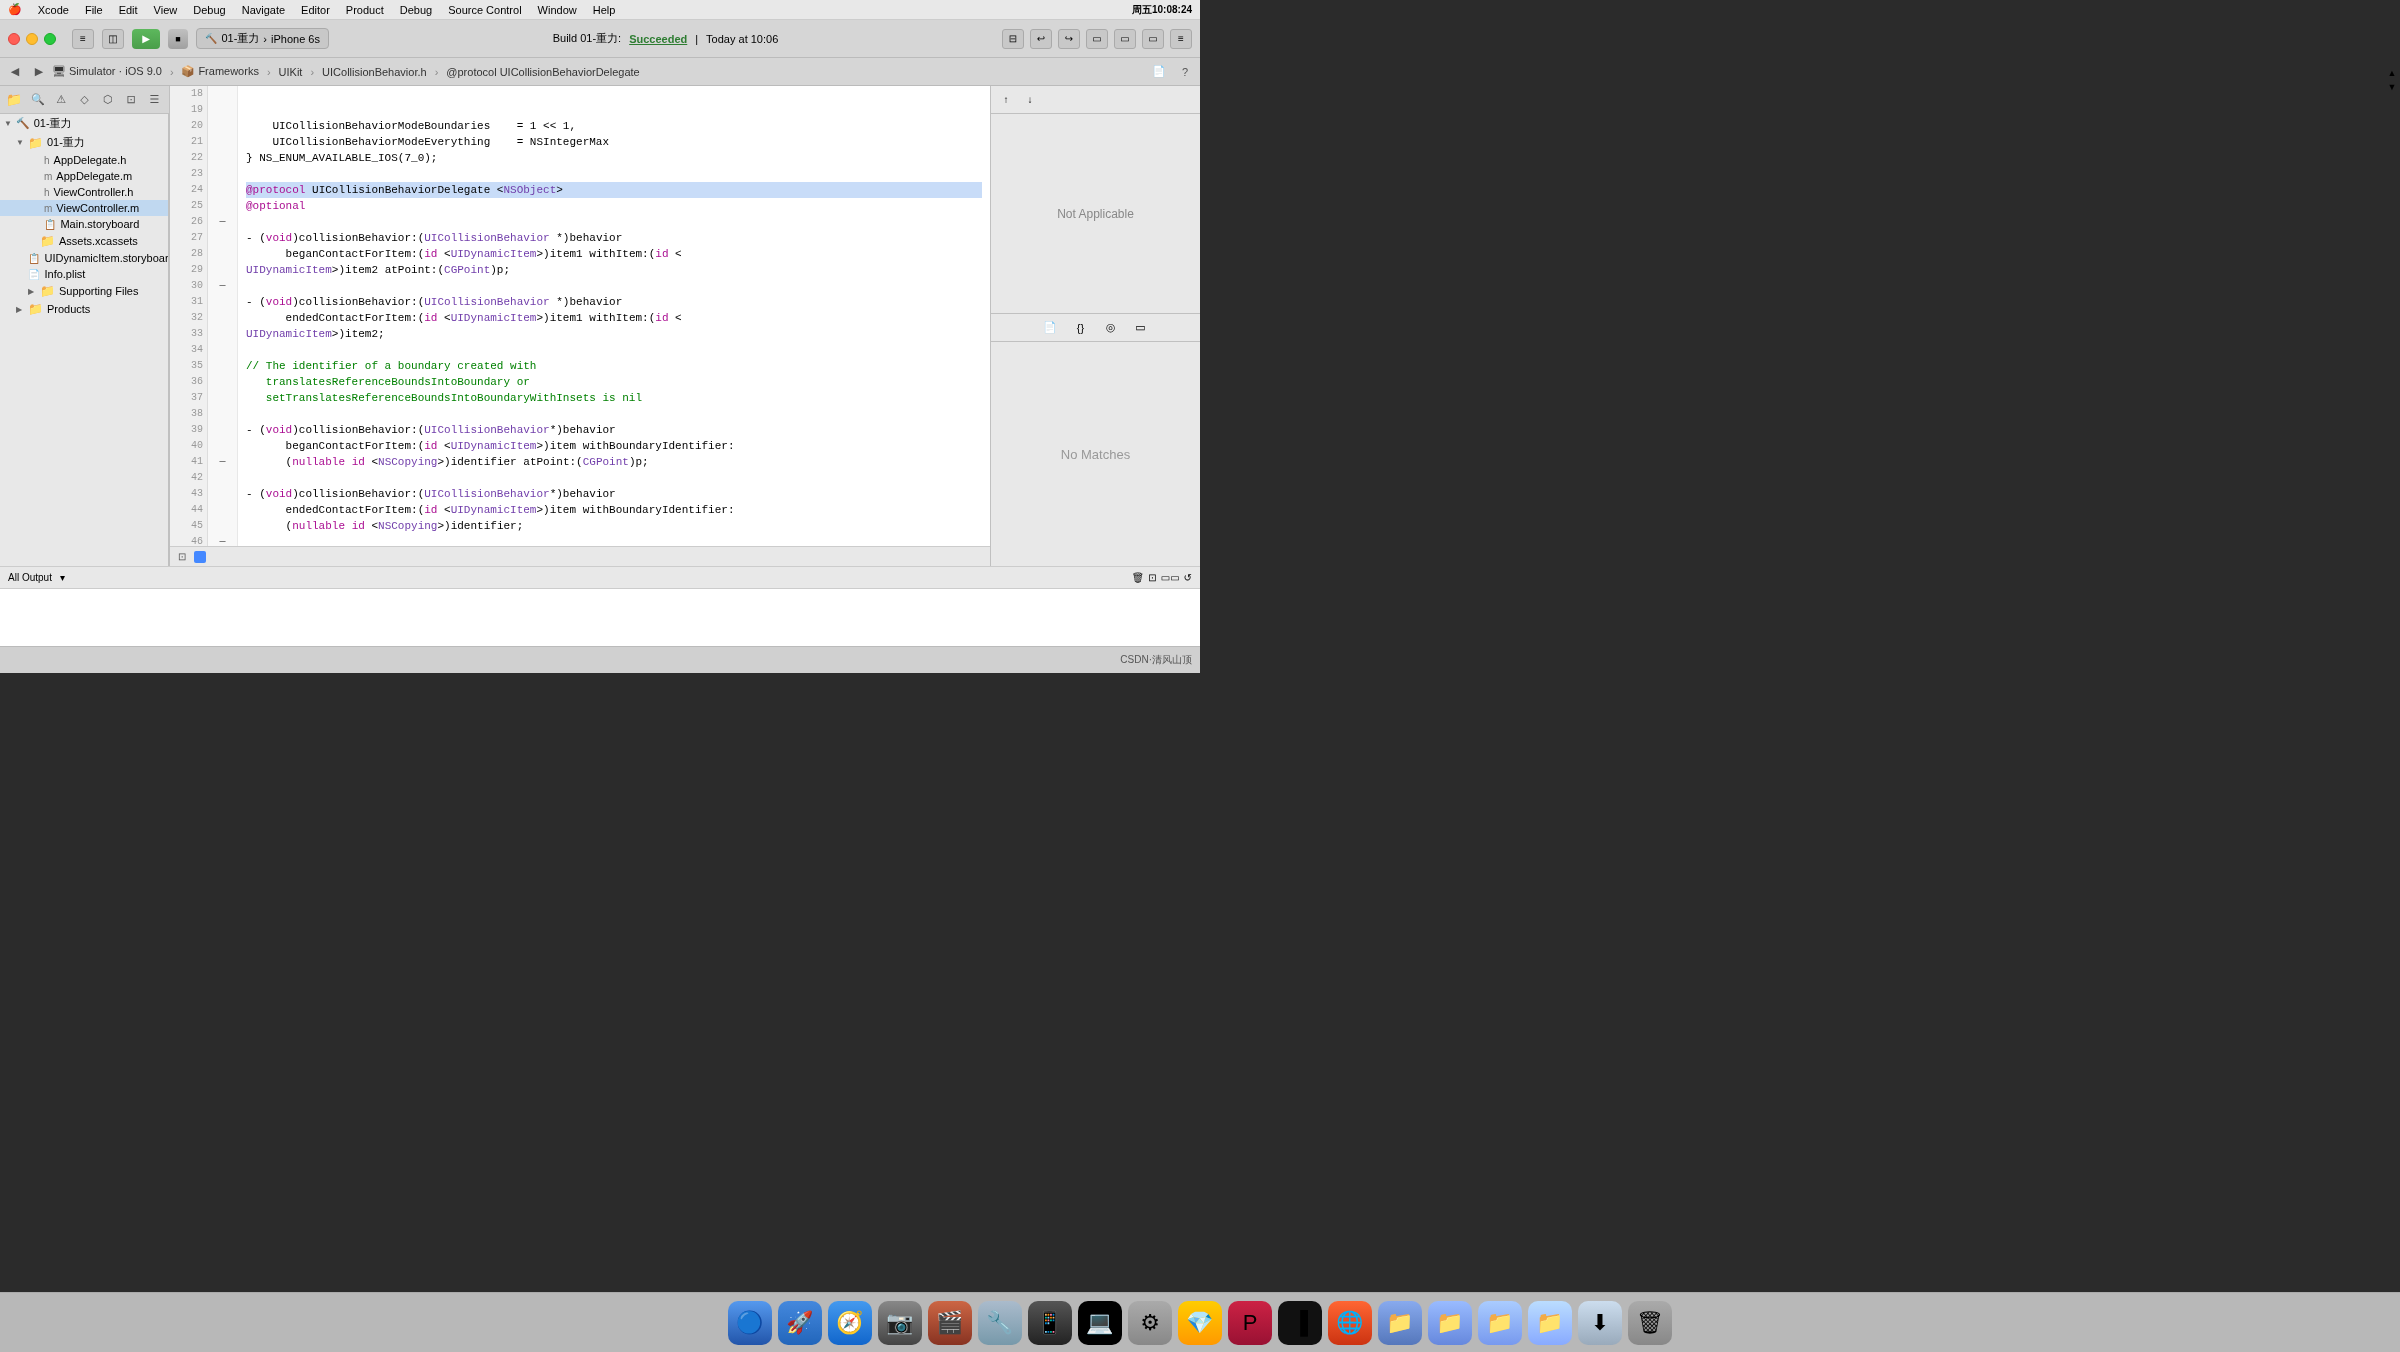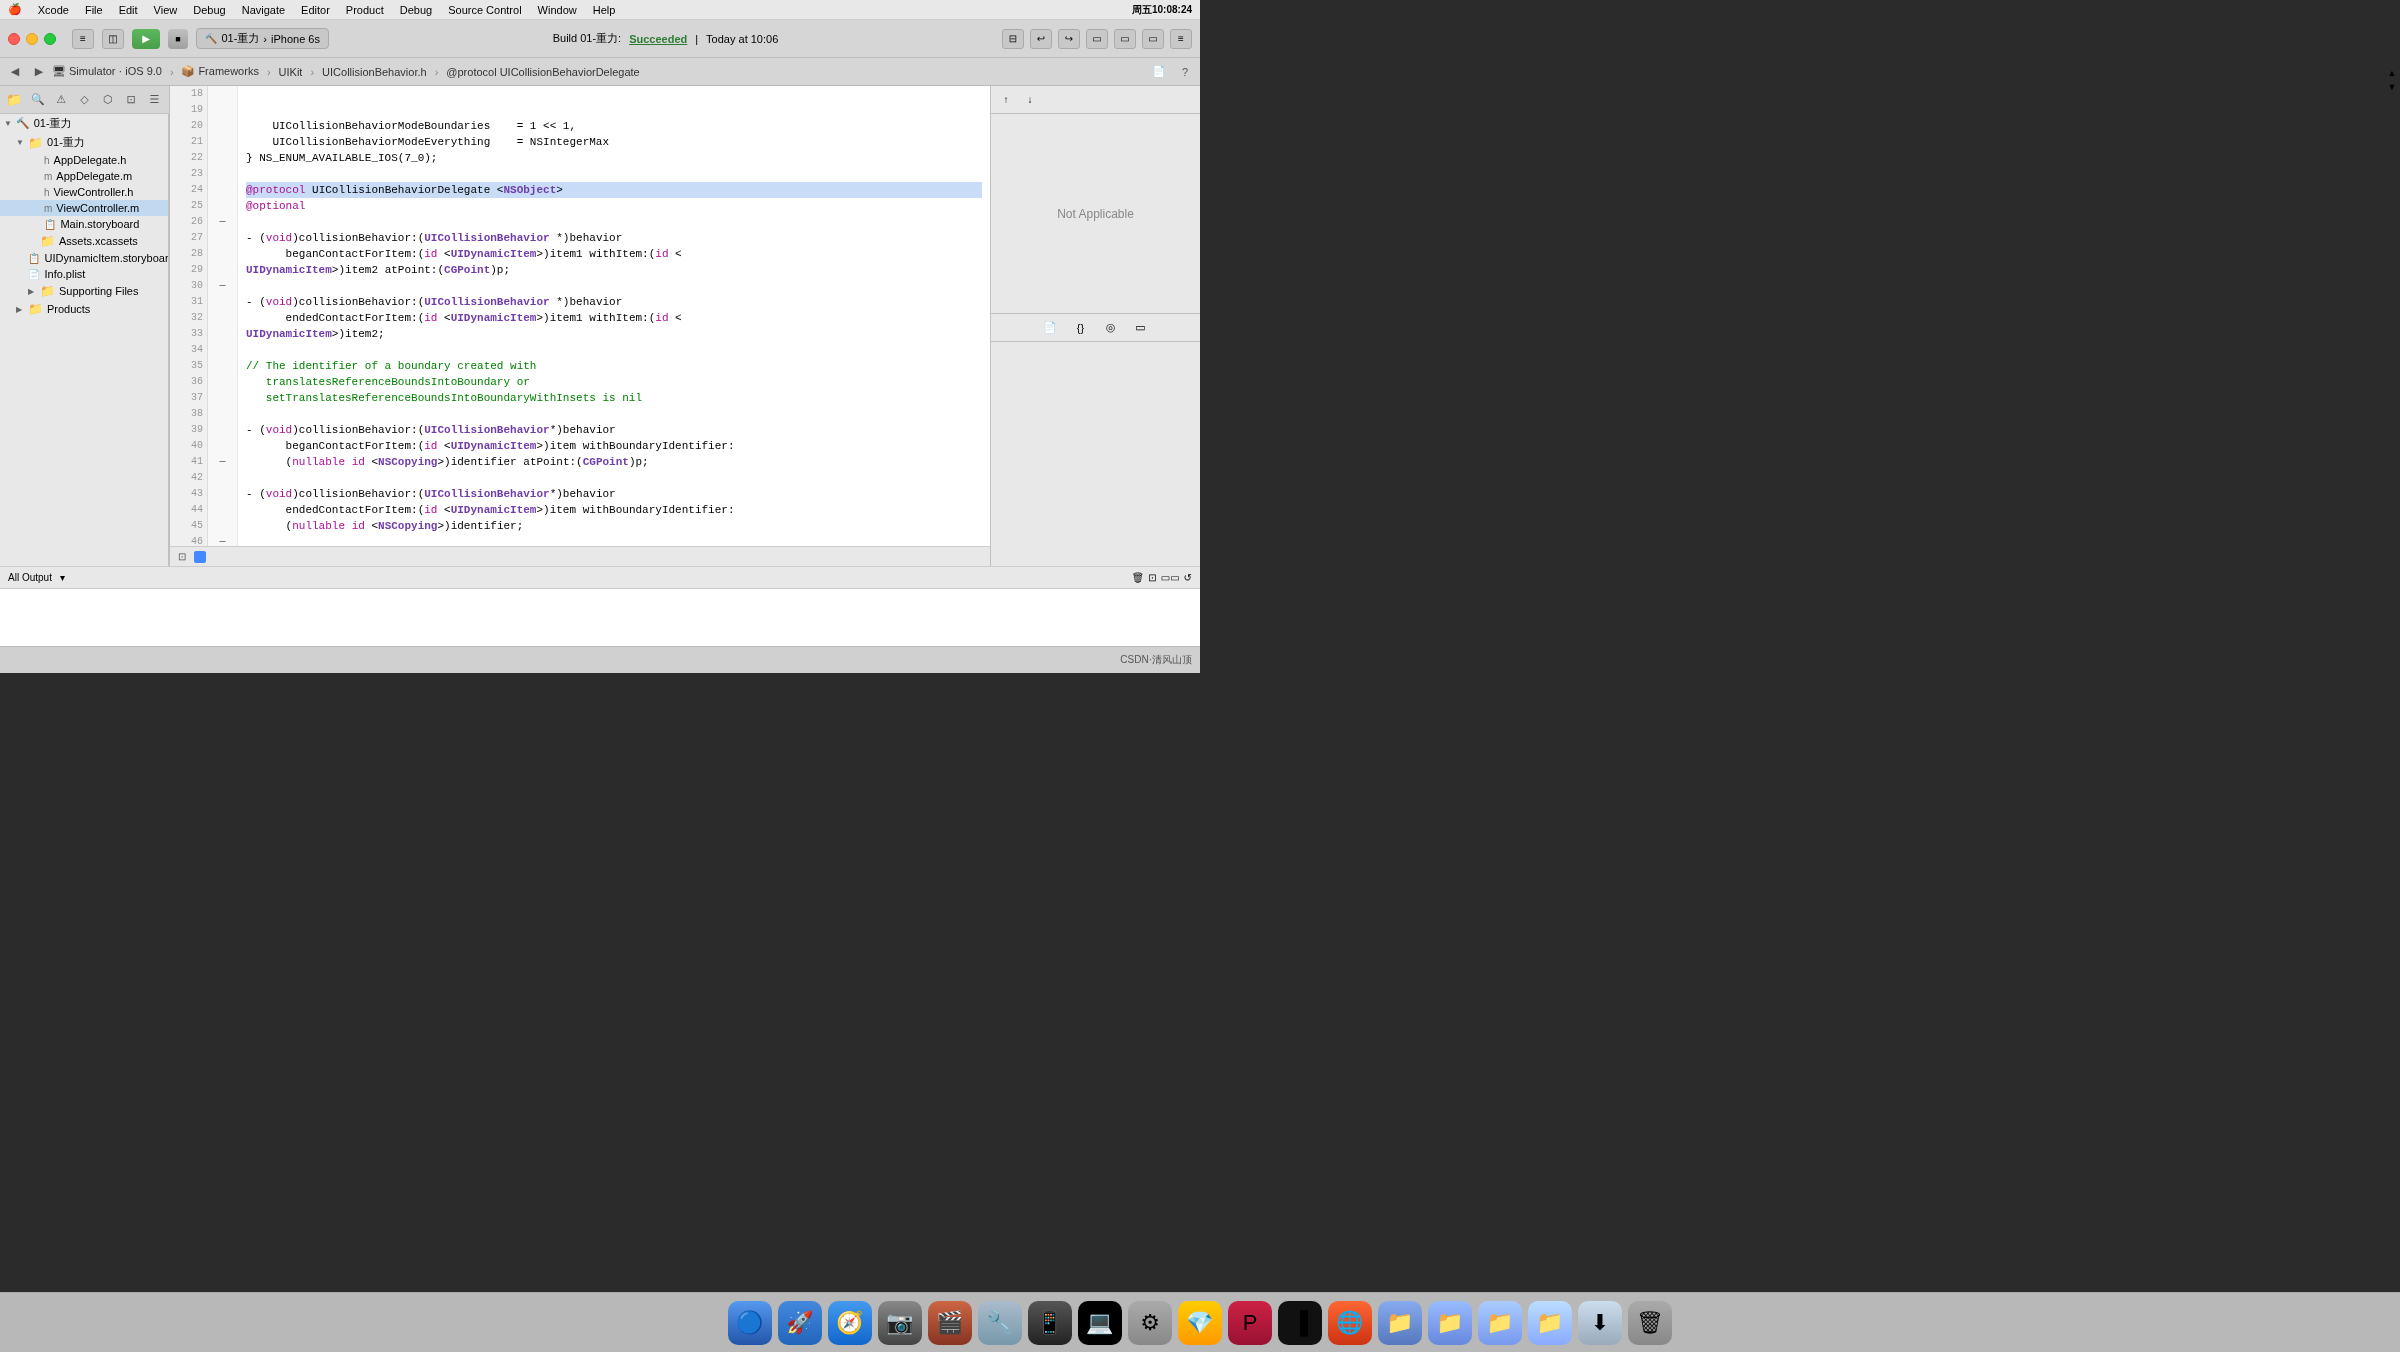--- a/index.html
+++ b/index.html
@@ -165,21 +165,21 @@
       color: #999;
       user-select: none;
       font-size: 10px;
     }
     .line-numbers div { height: 16px; line-height: 16px; }
     .code-lines { flex: 1; padding: 16px 8px; overflow-x: auto; }
     .code-line { height: 16px; line-height: 16px; white-space: pre; }
 
     
     .kw { color: #aa0d91; }
-    .type { color: #703daa; font-weight: bold; }
+    .type { color: #703daa; }
     .comment { color: #008000; }
     .plain { color: #000000; }
 
     
     .editor-bottom {
       height: 20px;
       background: #e8e8e8;
       border-top: 1px solid #ccc;
       display: flex; align-items: center;
       padding: 0 8px; gap: 8px;
@@ -544,20 +544,23 @@
       <span style="color:#888; font-size:12px;">Not Applicable</span>
     </div>
 
     <div style="height:28px; border-bottom:1px solid #c0c0c0; display:flex; align-items:center; justify-content:center; gap:8px;">
       <div class="insp-bottom-btn">📄</div>
       <div class="insp-bottom-btn">{}</div>
       <div class="insp-bottom-btn">◎</div>
       <div class="insp-bottom-btn">▭</div>
     </div>
 
+    <div class="no-matches-area">
+      <span>No Matches</span>
+    </div>
 
     <div style="position:absolute; right:0; top:68px; display:flex; flex-direction:column; width:16px;">
       <div style="font-size:9px; text-align:center; cursor:pointer;">▲</div>
       <div style="font-size:9px; text-align:center; cursor:pointer; margin-top:4px;">▼</div>
     </div>
   </div>
 </div>
 
 <div style="height:80px; background:#fff; border-top:1px solid #ccc; display:flex; flex-direction:column;">
   <div style="height:22px; background:#e8e8e8; border-bottom:1px solid #ccc; display:flex; align-items:center; padding:0 8px; gap:8px; font-size:10px;">

